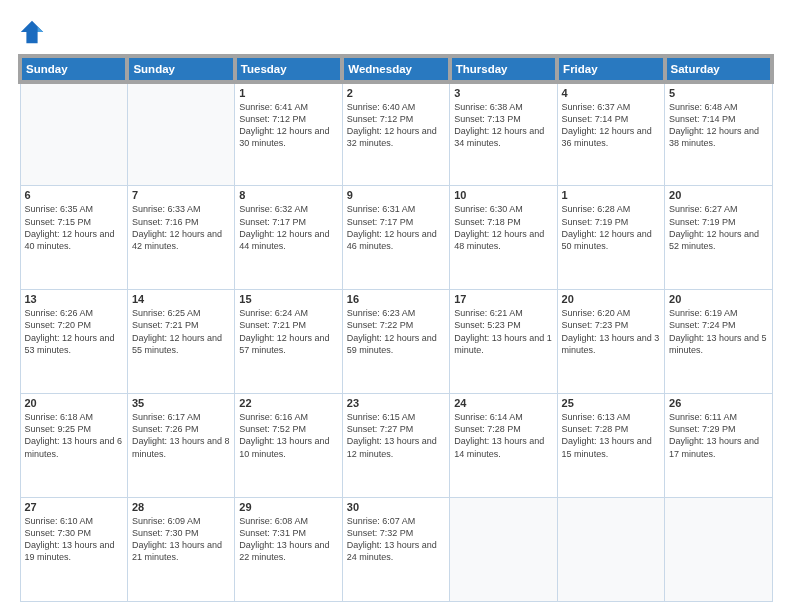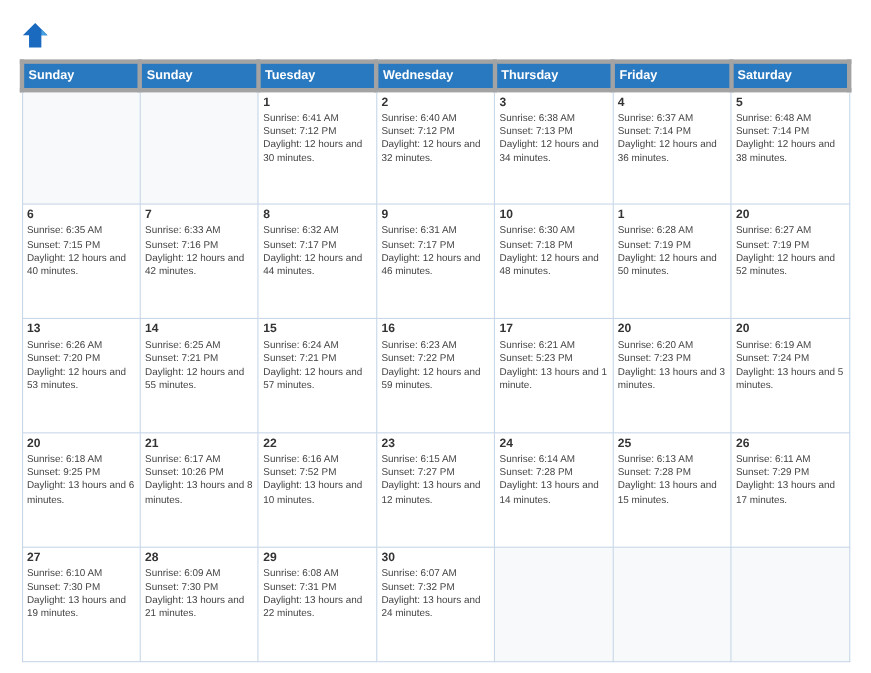--- a/index.html
+++ b/index.html
@@ -256,23 +256,23 @@
           </td>
         </tr>
         <tr>
           <td>
             <span class="day-num">20</span>
             <div class="day-info">Sunrise: 6:18 AM
 Sunset: 9:25 PM
 Daylight: 13 hours and 6 minutes.</div>
           </td>
           <td>
-            <span class="day-num">21</span>
+            <span class="day-num">35</span>
             <div class="day-info">Sunrise: 6:17 AM
-Sunset: 10:26 PM
+Sunset: 7:26 PM
 Daylight: 13 hours and 8 minutes.</div>
           </td>
           <td>
             <span class="day-num">22</span>
             <div class="day-info">Sunrise: 6:16 AM
 Sunset: 7:52 PM
 Daylight: 13 hours and 10 minutes.</div>
           </td>
           <td>
             <span class="day-num">23</span>

